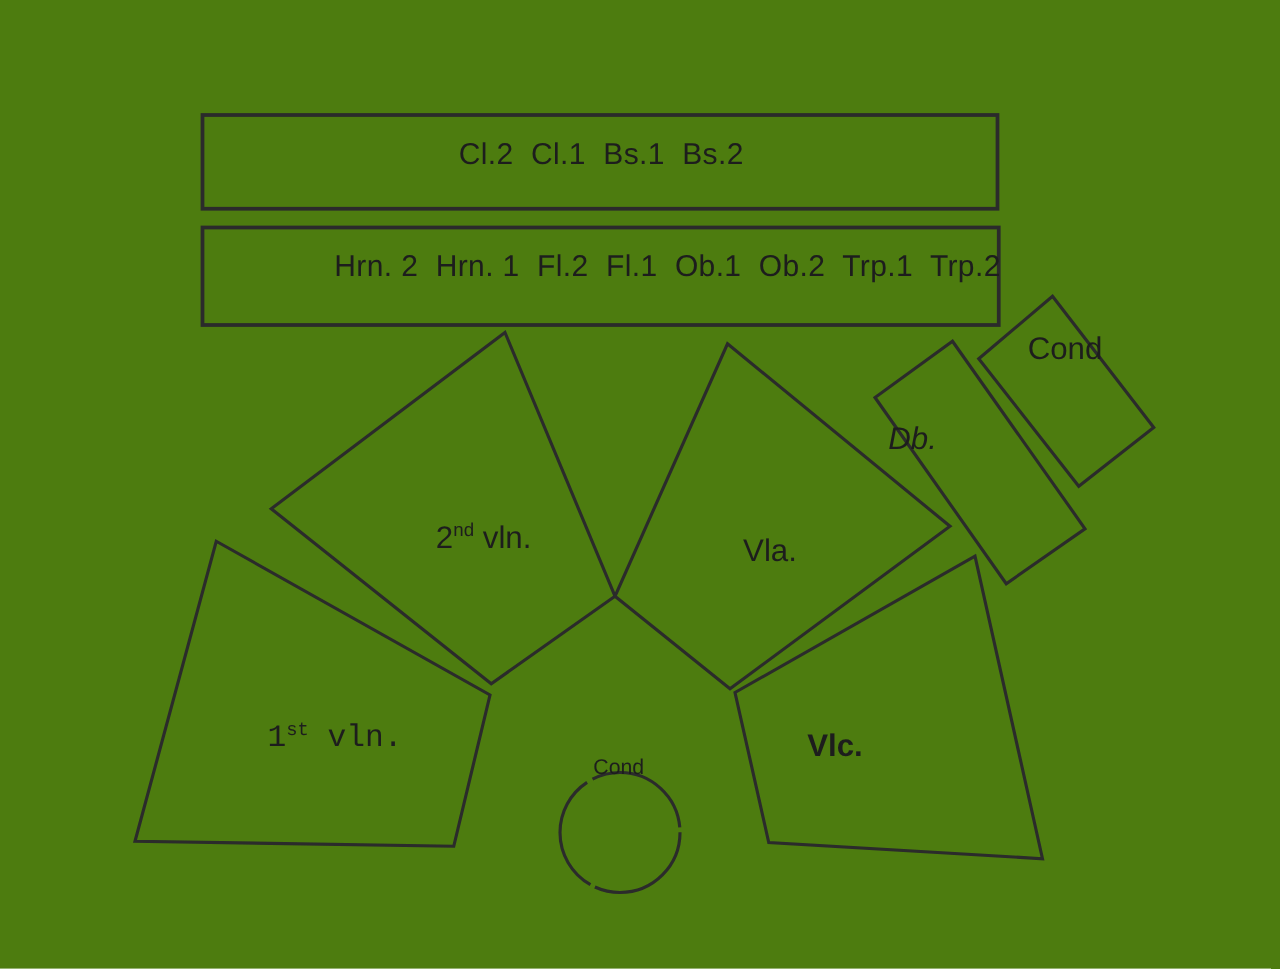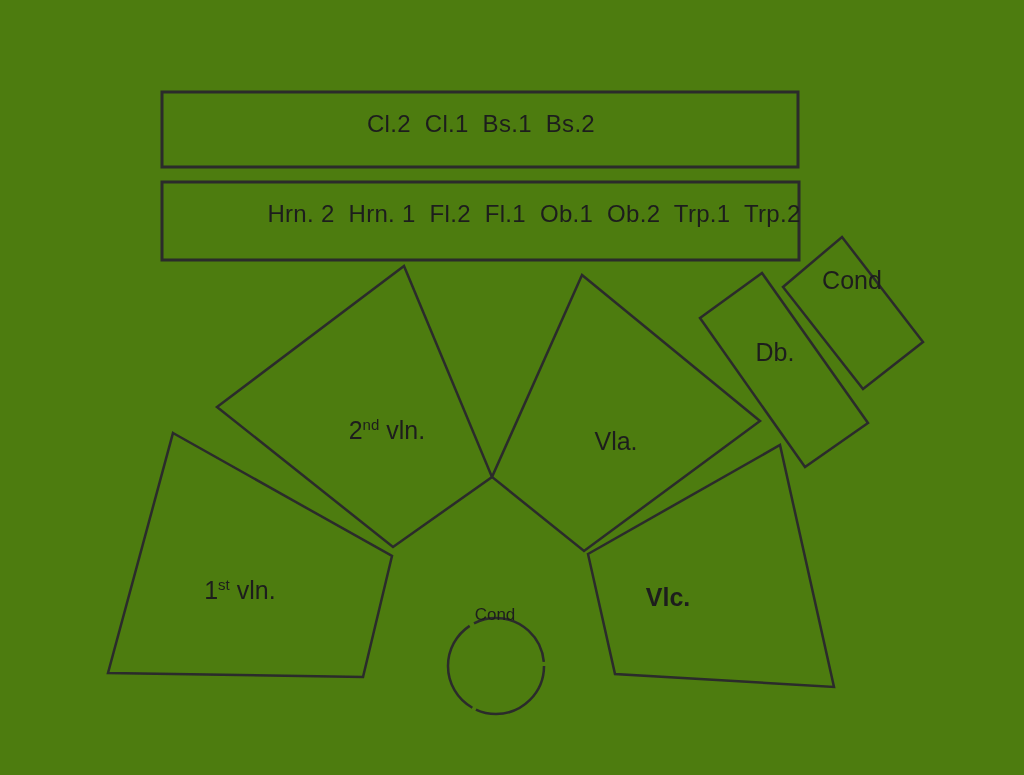--- a/index.html
+++ b/index.html
@@ -64,25 +64,25 @@
   <div class="label row-label" style="left:481px; top:124px;">Cl.2  Cl.1  Bs.1  Bs.2</div>
 
   <div class="label row-label" style="left:486px; top:214px;margin-left:48px;">Hrn. 2  Hrn. 1  Fl.2  Fl.1  Ob.1  Ob.2  Trp.1  Trp.2</div>
 
   <div class="label" style="left:373px; top:430px;">
     <span>2</span><span class="sup">nd</span><span> vln.</span>
   </div>
 
   <div class="label" style="left:616px; top:441px;">Vla.</div>
 
-  <div class="label" style="left:226px; top:590px;">
+  <div class="label" style="left:238px; top:590px;font-family:Liberation Mono, monospace;">
     <span>1</span><span class="sup">st</span><span> vln.</span>
   </div>
 
   <div class="label" style="left:668px; top:597px;font-weight:bold;">Vlc.</div>
 
-  <div class="label" style="left:775px; top:352px;">Db.</div>
+  <div class="label" style="left:730px; top:352px;font-style:italic;">Db.</div>
 
   <div class="label" style="left:852px; top:280px;">Cond</div>
 
   <div class="label cond-label" style="left:495px; top:614px;">Cond</div>
 
 </div>
 
 </body></html>

